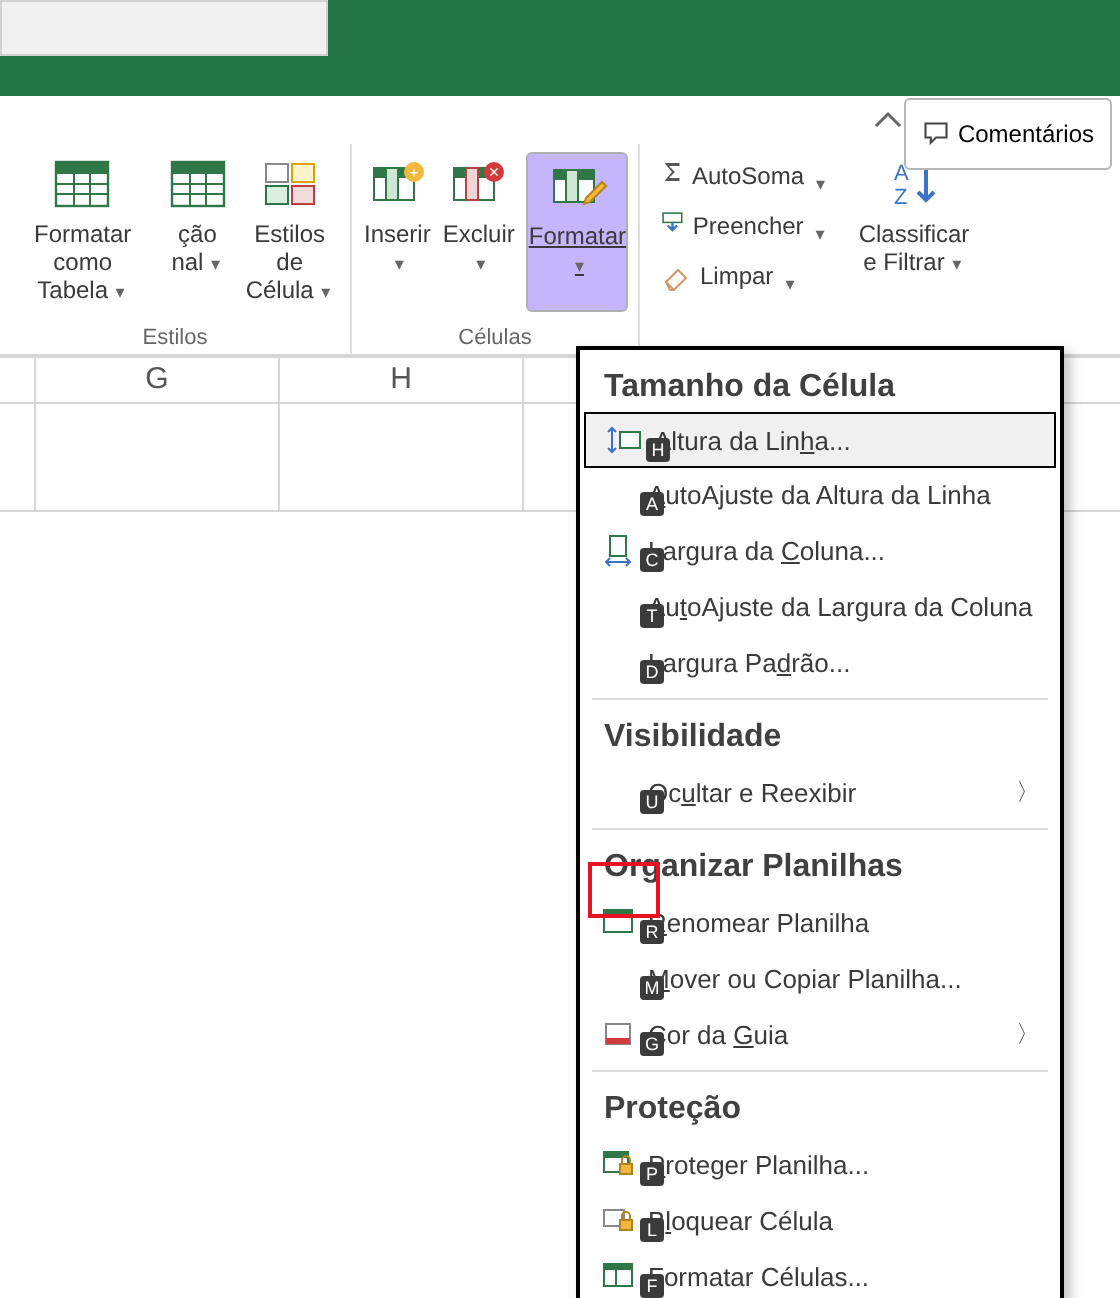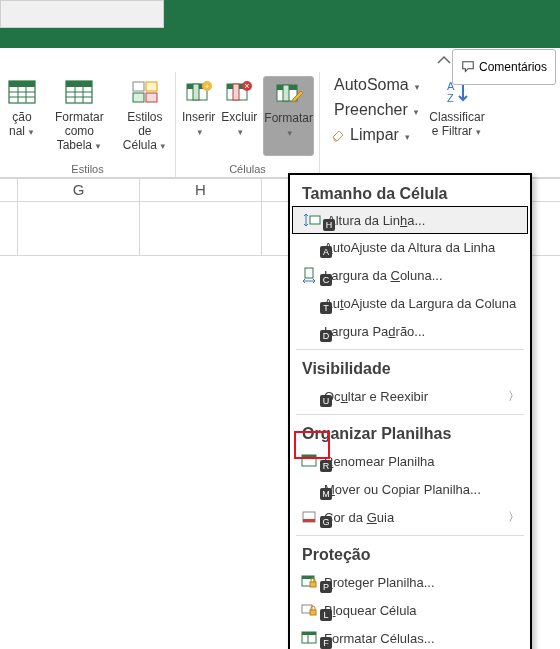--- a/index.html
+++ b/index.html
@@ -16,22 +16,22 @@
 
 
 .ribbon { height:106px; background:#fff; border-bottom:1px solid #d6d6d6; display:flex; }
 .group { padding:4px 6px 0 6px; display:flex; flex-direction:column; justify-content:space-between; border-right:1px solid #e0e0e0; }
 .group:last-child { border-right:0; }
 .group .btns { display:flex; gap:6px; height:80px; }
 .group .btns.col { flex-direction:column; gap:1px; justify-content:flex-start;}
 .group .lbl { text-align:center; color:#666; font-size:11px; padding-bottom:2px; }
 .bigbtn { width:58px; display:flex; flex-direction:column; align-items:center; text-align:center; font-size:12px; line-height:14px; cursor:default; }
 .bigbtn .ic { width:32px; height:32px; margin-bottom:2px; }
-.bigbtn.active { background:#a3a3a3; border:1px solid #b0b0b0; border-radius:3px;}
-.smbtn { display:flex; gap:4px; font-size:16px; height:24px; padding:0 4px; white-space:nowrap;}
+.bigbtn.active { background:#c4b5fd; border:1px solid #b0b0b0; border-radius:3px;text-decoration:underline;}
+.smbtn { display:flex; align-items:center; gap:4px; font-size:12px; height:24px; padding:0 4px; white-space:nowrap;}
 .smbtn .ic { width:16px; height:16px; }
 
 
 .sheet { position:absolute; left:0; top:178px; width:560px; height:78px; }
 .colheads { height:24px; background:#fff; display:flex; border-top:1px solid #d6d6d6; border-bottom:1px solid #d6d6d6; }
 .colheads div { flex:0 0 122px; text-align:center; line-height:22px; font-size:15px; color:#555; border-right:1px solid #d6d6d6; }
 .gridcells { height:54px; border-bottom:1px solid #d6d6d6; display:flex; }
 .gridcells div { flex:0 0 122px; border-right:1px solid #d6d6d6;}
 
 
@@ -67,47 +67,47 @@
     <svg width="14" height="14" viewBox="0 0 16 16">
         <path d="M2 2h12v8h-6l-3 3v-3H2z" fill="none" stroke="#444" stroke-width="1.2"></path>
       </svg>
     <span>Comentários</span>
   </button>
 </div>
 
 <div class="ribbon">
   <div class="group" style="width:176px">
     <div class="btns">
-      <div class="bigbtn" style="width:32px">
+      <div class="bigbtn" style="width:82px">
         <span class="ic">
             <svg viewBox="0 0 32 32">
               <rect x="3" y="5" width="26" height="22" fill="#fff" stroke="#2f7747" stroke-width="1.2"></rect>
               <rect x="3" y="5" width="26" height="6" fill="#2f7747"></rect>
               <line x1="12" y1="11" x2="12" y2="27" stroke="#2f7747"></line>
               <line x1="20" y1="11" x2="20" y2="27" stroke="#2f7747"></line>
               <line x1="3" y1="16" x2="29" y2="16" stroke="#2f7747"></line>
               <line x1="3" y1="21" x2="29" y2="21" stroke="#2f7747"></line>
             </svg>
           </span>
-        <span>ção</span>
-        <span><span>nal</span><span class="carv"></span></span>
-      </div>
-      <div class="bigbtn" style="width:82px">
+        <span>Formatar como</span>
+        <span><span>Tabela</span><span class="carv"></span></span>
+      </div>
+      <div class="bigbtn" style="width:32px">
         <span class="ic">
             <svg viewBox="0 0 32 32">
               <rect x="3" y="5" width="26" height="22" fill="#fff" stroke="#2f7747" stroke-width="1.2"></rect>
               <rect x="3" y="5" width="26" height="6" fill="#2f7747"></rect>
               <line x1="12" y1="11" x2="12" y2="27" stroke="#2f7747"></line>
               <line x1="20" y1="11" x2="20" y2="27" stroke="#2f7747"></line>
               <line x1="3" y1="16" x2="29" y2="16" stroke="#2f7747"></line>
               <line x1="3" y1="21" x2="29" y2="21" stroke="#2f7747"></line>
             </svg>
           </span>
-        <span>Formatar como</span>
-        <span><span>Tabela</span><span class="carv"></span></span>
+        <span>ção</span>
+        <span><span>nal</span><span class="carv"></span></span>
       </div>
       <div class="bigbtn" style="width:56px">
         <span class="ic">
             <svg viewBox="0 0 32 32">
               <rect x="4" y="6" width="11" height="9" fill="#fff" stroke="#888"></rect>
               <rect x="17" y="6" width="11" height="9" fill="#fff3cd" stroke="#d8a500"></rect>
               <rect x="4" y="17" width="11" height="9" fill="#dceedd" stroke="#2f7747"></rect>
               <rect x="17" y="17" width="11" height="9" fill="#f2dcdc" stroke="#b84141"></rect>
             </svg>
           </span>

